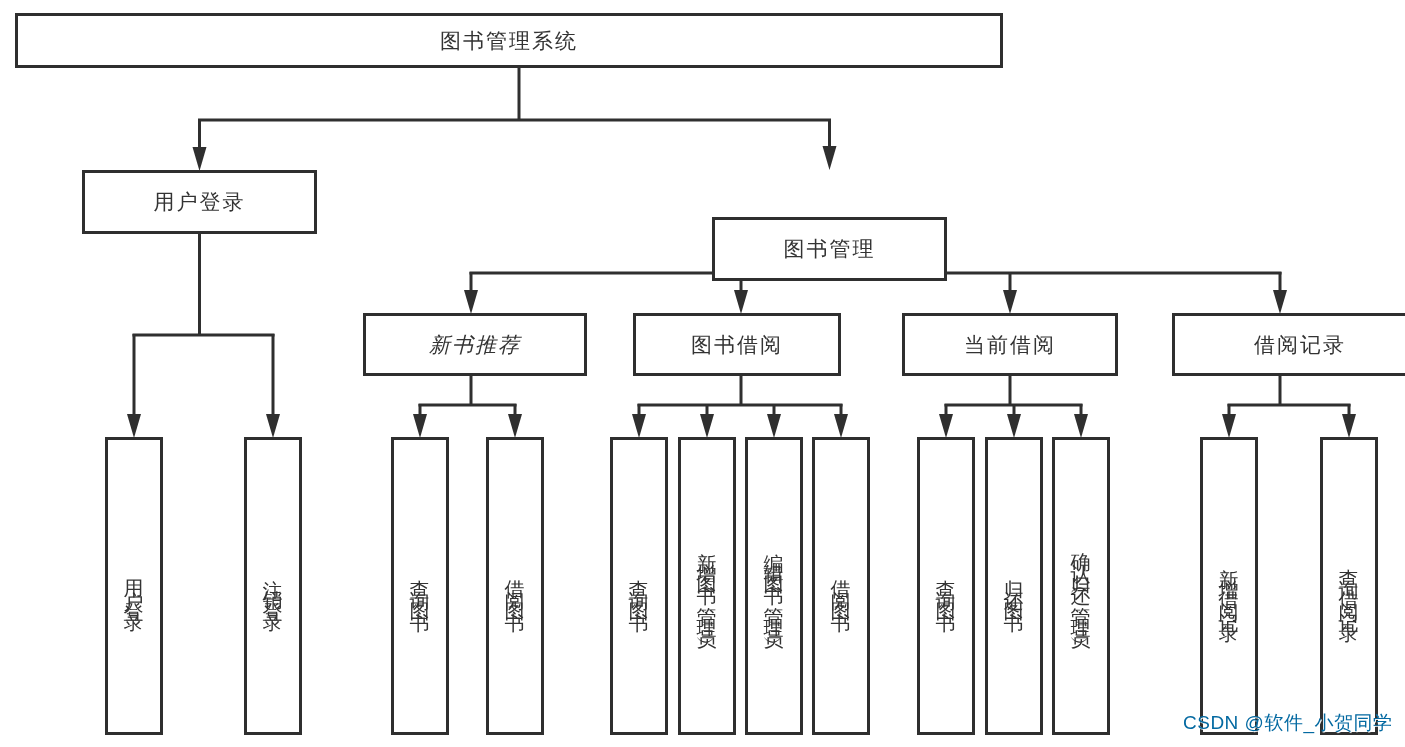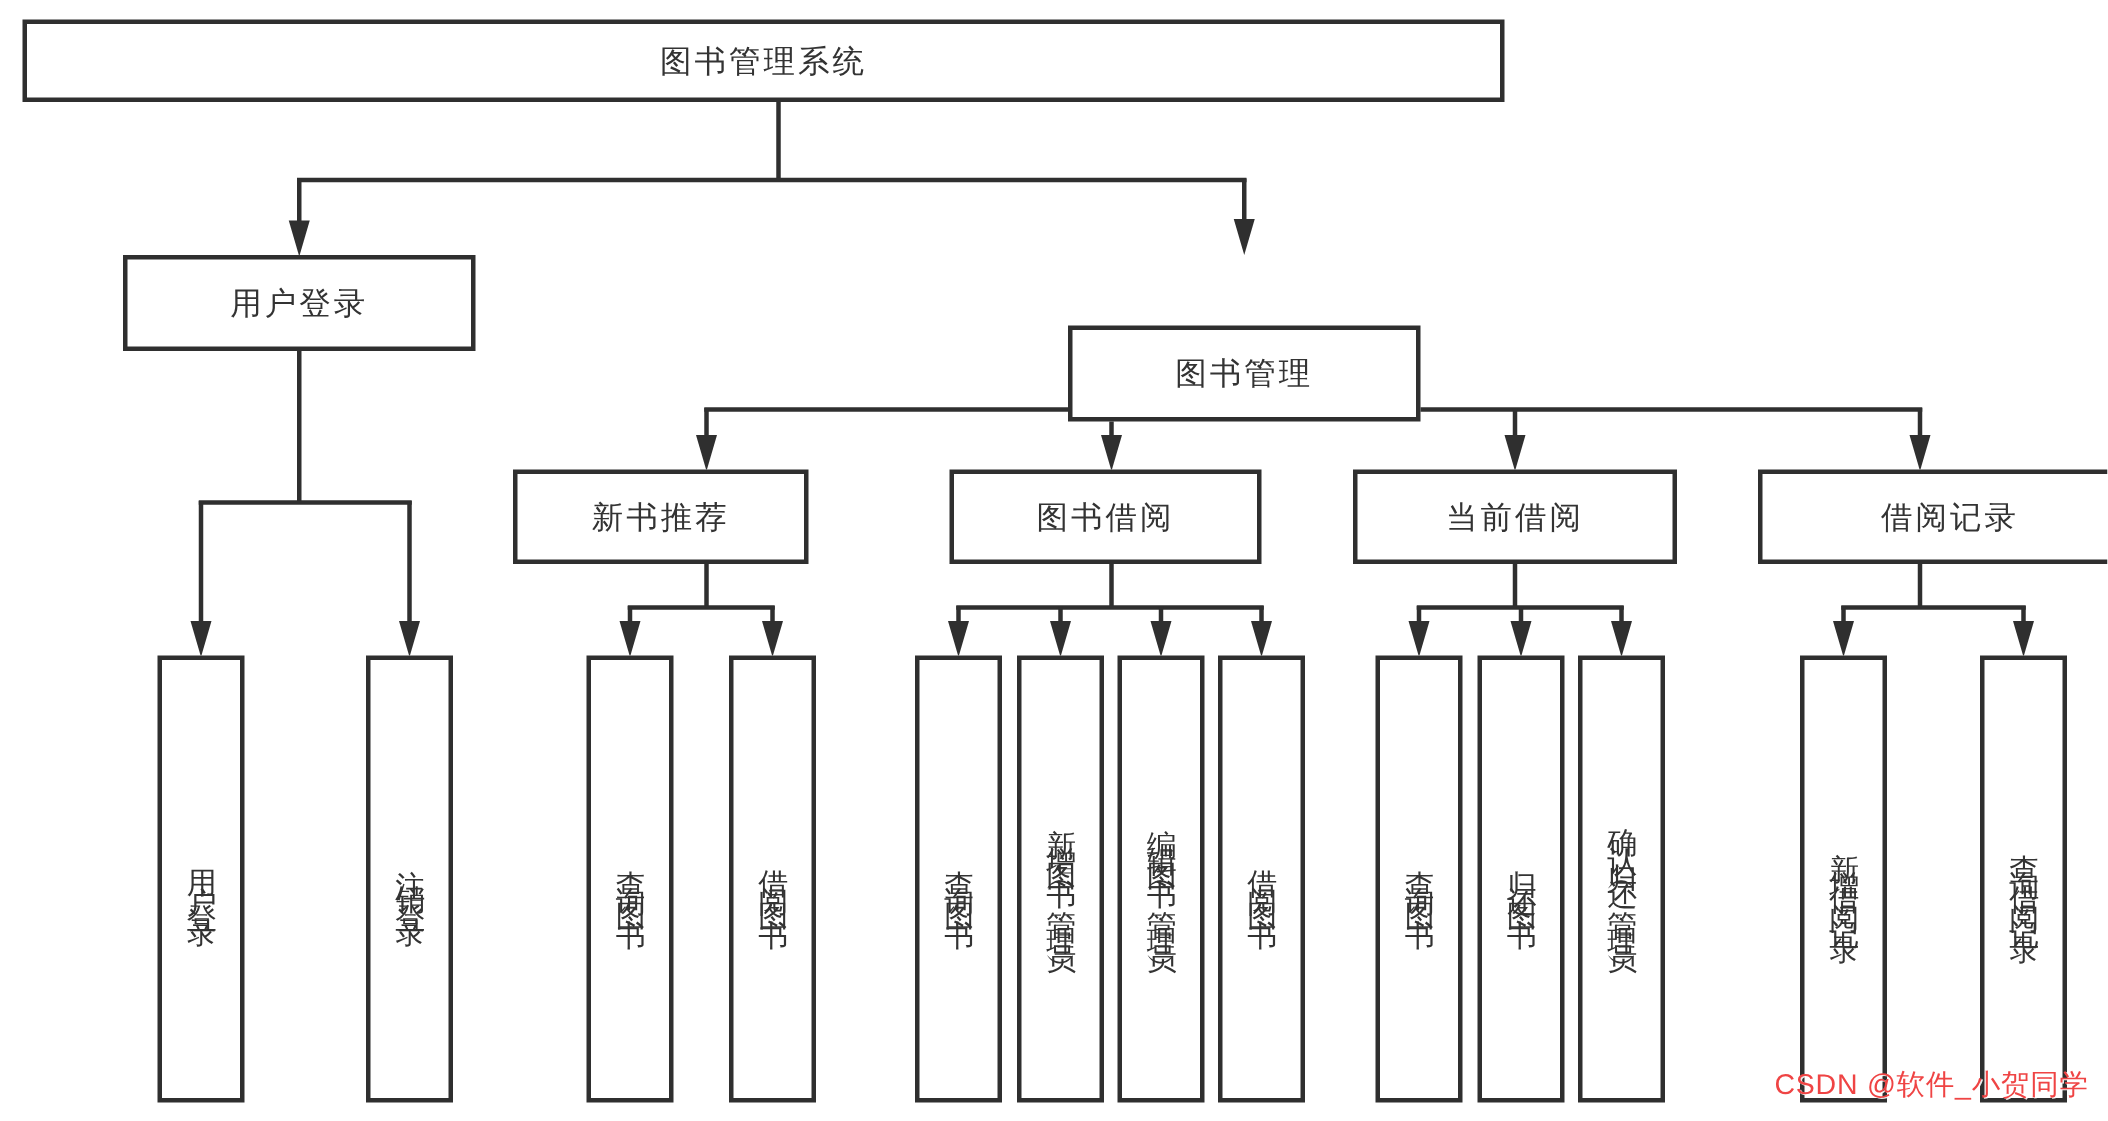--- a/index.html
+++ b/index.html
@@ -43,21 +43,21 @@
     line-height: 1;
     white-space: nowrap;
   }
   #watermark {
     position: absolute;
     left: 1183px;
     top: 710px;
     z-index: 3;
     font-size: 19px;
     letter-spacing: 0.5px;
-    color: #ef4444;
+    color: #0369a1;
     white-space: nowrap;
     text-shadow: 1px 1px 0 rgba(255,255,255,0.9);
   }
 </style>
 </head>
 <body>
 
 <div id="stage">
   <svg id="connectors" width="1405" height="747" viewBox="0 0 1405 747">
       <line x1="519" y1="68" x2="519" y2="120"></line>
@@ -117,21 +117,21 @@
   <div id="watermark">CSDN @软件_小贺同学</div>
 <div class="node" style="left: 15px; top: 13px; width: 988px; height: 55px;">
       <span class="label">图书管理系统</span>
     </div>
     <div class="node" style="left: 82px; top: 170px; width: 235px; height: 64px;">
       <span class="label">用户登录</span>
     </div>
     <div class="node" style="left: 712px; top: 169px; width: 235px; height: 64px; margin-top: 48px;">
       <span class="label">图书管理</span>
     </div>
-    <div class="node" style="left: 342px; top: 313px; width: 197px; height: 63px;">
+    <div class="node" style="left: 363px; top: 313px; width: 224px; height: 63px; font-style: italic;">
       <span class="label">新书推荐</span>
     </div>
     <div class="node" style="left: 633px; top: 313px; width: 208px; height: 63px;">
       <span class="label">图书借阅</span>
     </div>
     <div class="node" style="left: 902px; top: 313px; width: 216px; height: 63px;">
       <span class="label">当前借阅</span>
     </div>
     <div class="node" style="left: 1172px; top: 313px; width: 256px; height: 63px;">
       <span class="label">借阅记录</span>

